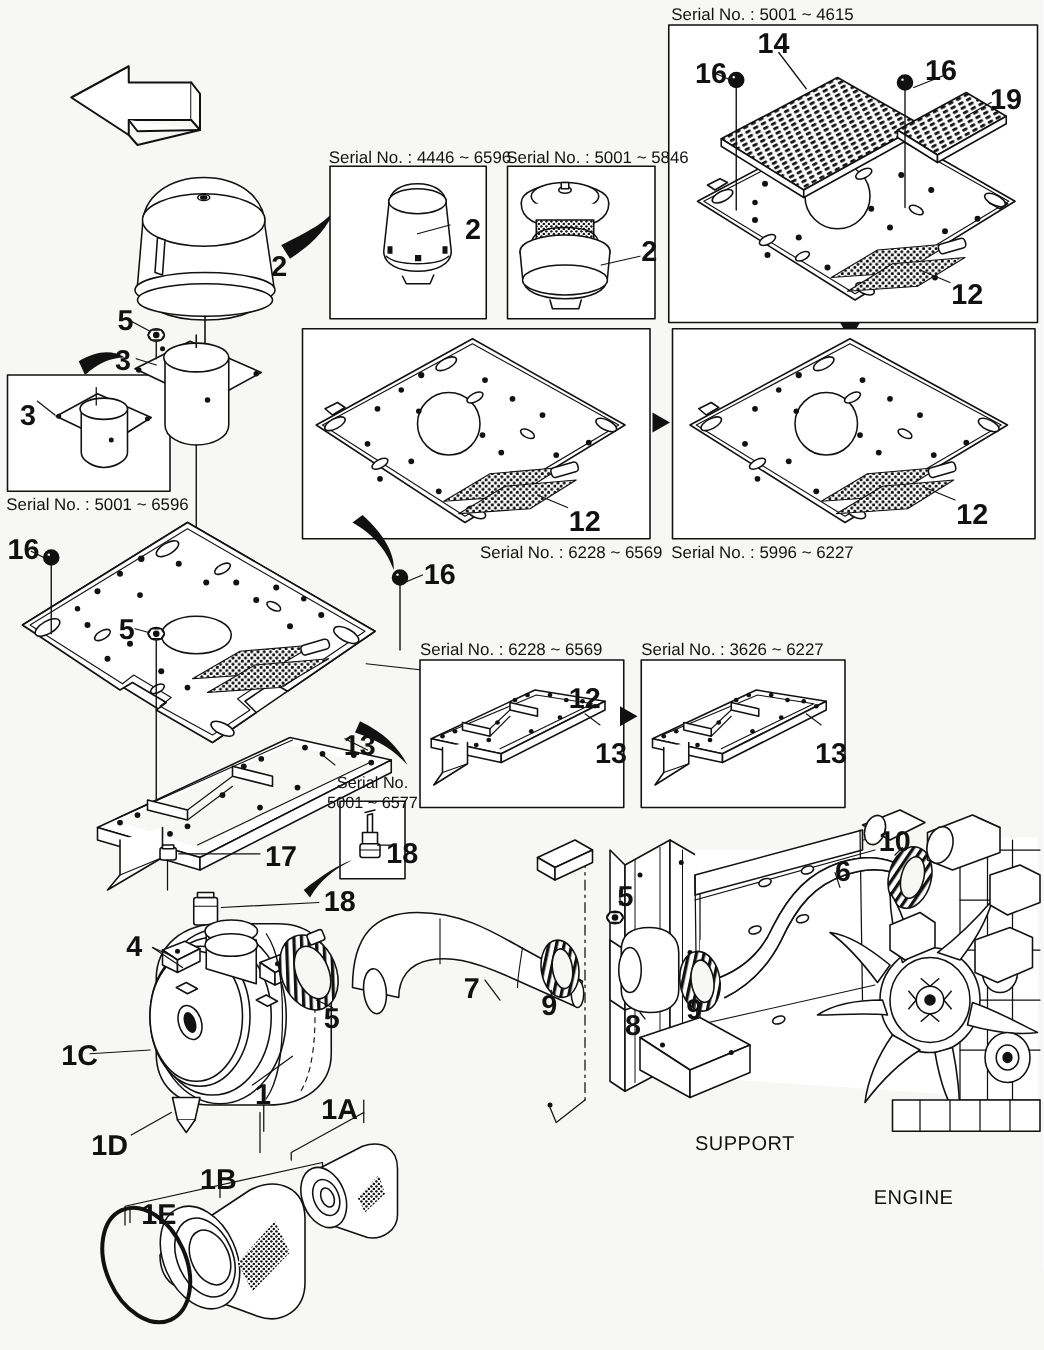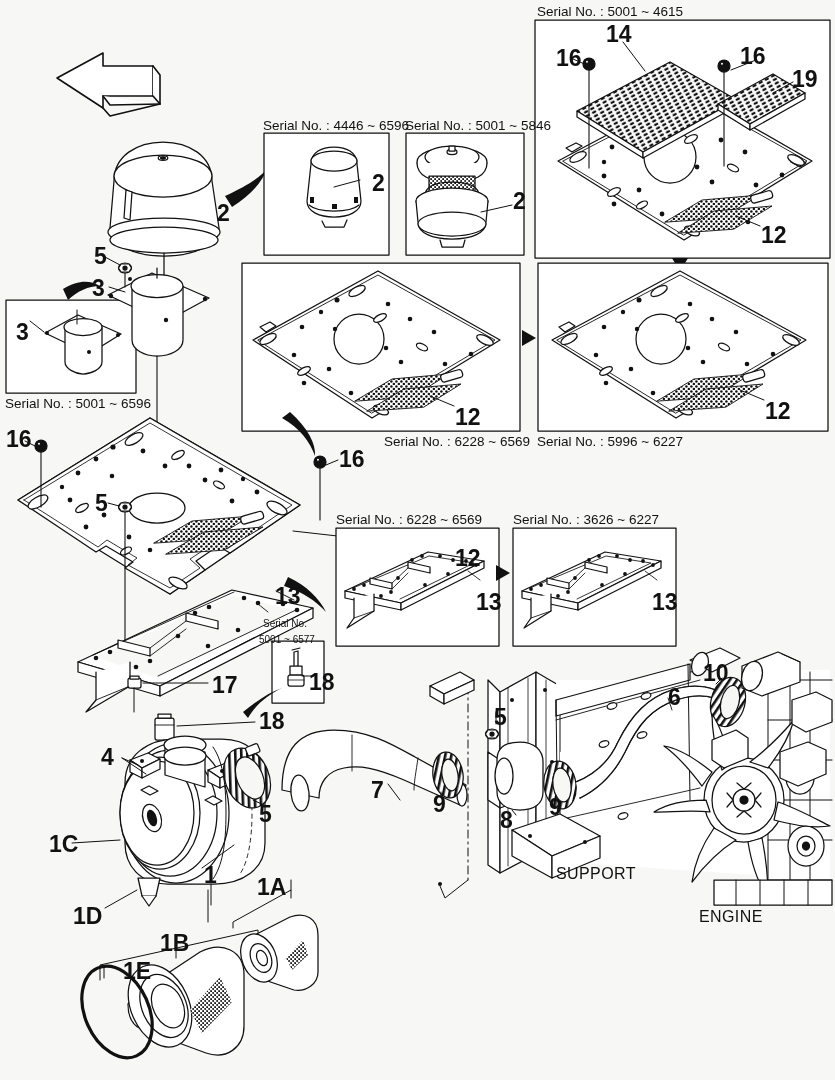--- a/index.html
+++ b/index.html
@@ -16,22 +16,22 @@
   .lbl{
     position:absolute;
     font-family:"Liberation Sans", sans-serif;
     color:#111;
     white-space:nowrap;
     line-height:1;
     user-select:none;
   }
   .callout{font-size:23px;font-weight:bold;}
   .serial{font-size:13.5px;}
-  .bigword{font-size:16px;letter-spacing:.4px;}
-  .serial2{font-size:10px;text-align:left;line-height:1.22;}
+  .bigword{font-size:16px;letter-spacing:.4px;margin-top:42px;}
+  .serial2{font-size:13px;text-align:center;line-height:1.22;}
 </style>
 </head>
 <body>
 
 <div id="page">
 
   <svg id="art" viewBox="0 0 835 1080" xmlns="http://www.w3.org/2000/svg">
     <defs>
       <pattern id="mesh" width="5" height="5" patternUnits="userSpaceOnUse">
         <rect width="5" height="5" fill="#fff"></rect>
@@ -771,15 +771,15 @@
   <div class="lbl callout" style="left:259px;top:803px">5</div>
   <div class="lbl callout" style="left:371px;top:779px">7</div>
   <div class="lbl callout" style="left:433px;top:793px">9</div>
   <div class="lbl callout" style="left:549px;top:796px">9</div>
   <div class="lbl callout" style="left:500px;top:809px">8</div>
   <div class="lbl callout" style="left:494px;top:706px">5</div>
   <div class="lbl callout" style="left:668px;top:686px">6</div>
   <div class="lbl callout" style="left:703px;top:662px">10</div>
   <div class="lbl callout" style="left:257px;top:876px">1A</div>
   <div class="lbl callout" style="left:160px;top:932px">1B</div>
-  <div class="lbl callout" style="left:123px;top:960px">1E</div>
+  <div class="lbl callout" style="left:113px;top:960px">1E</div>
 
 </div>
 
 </body></html>

